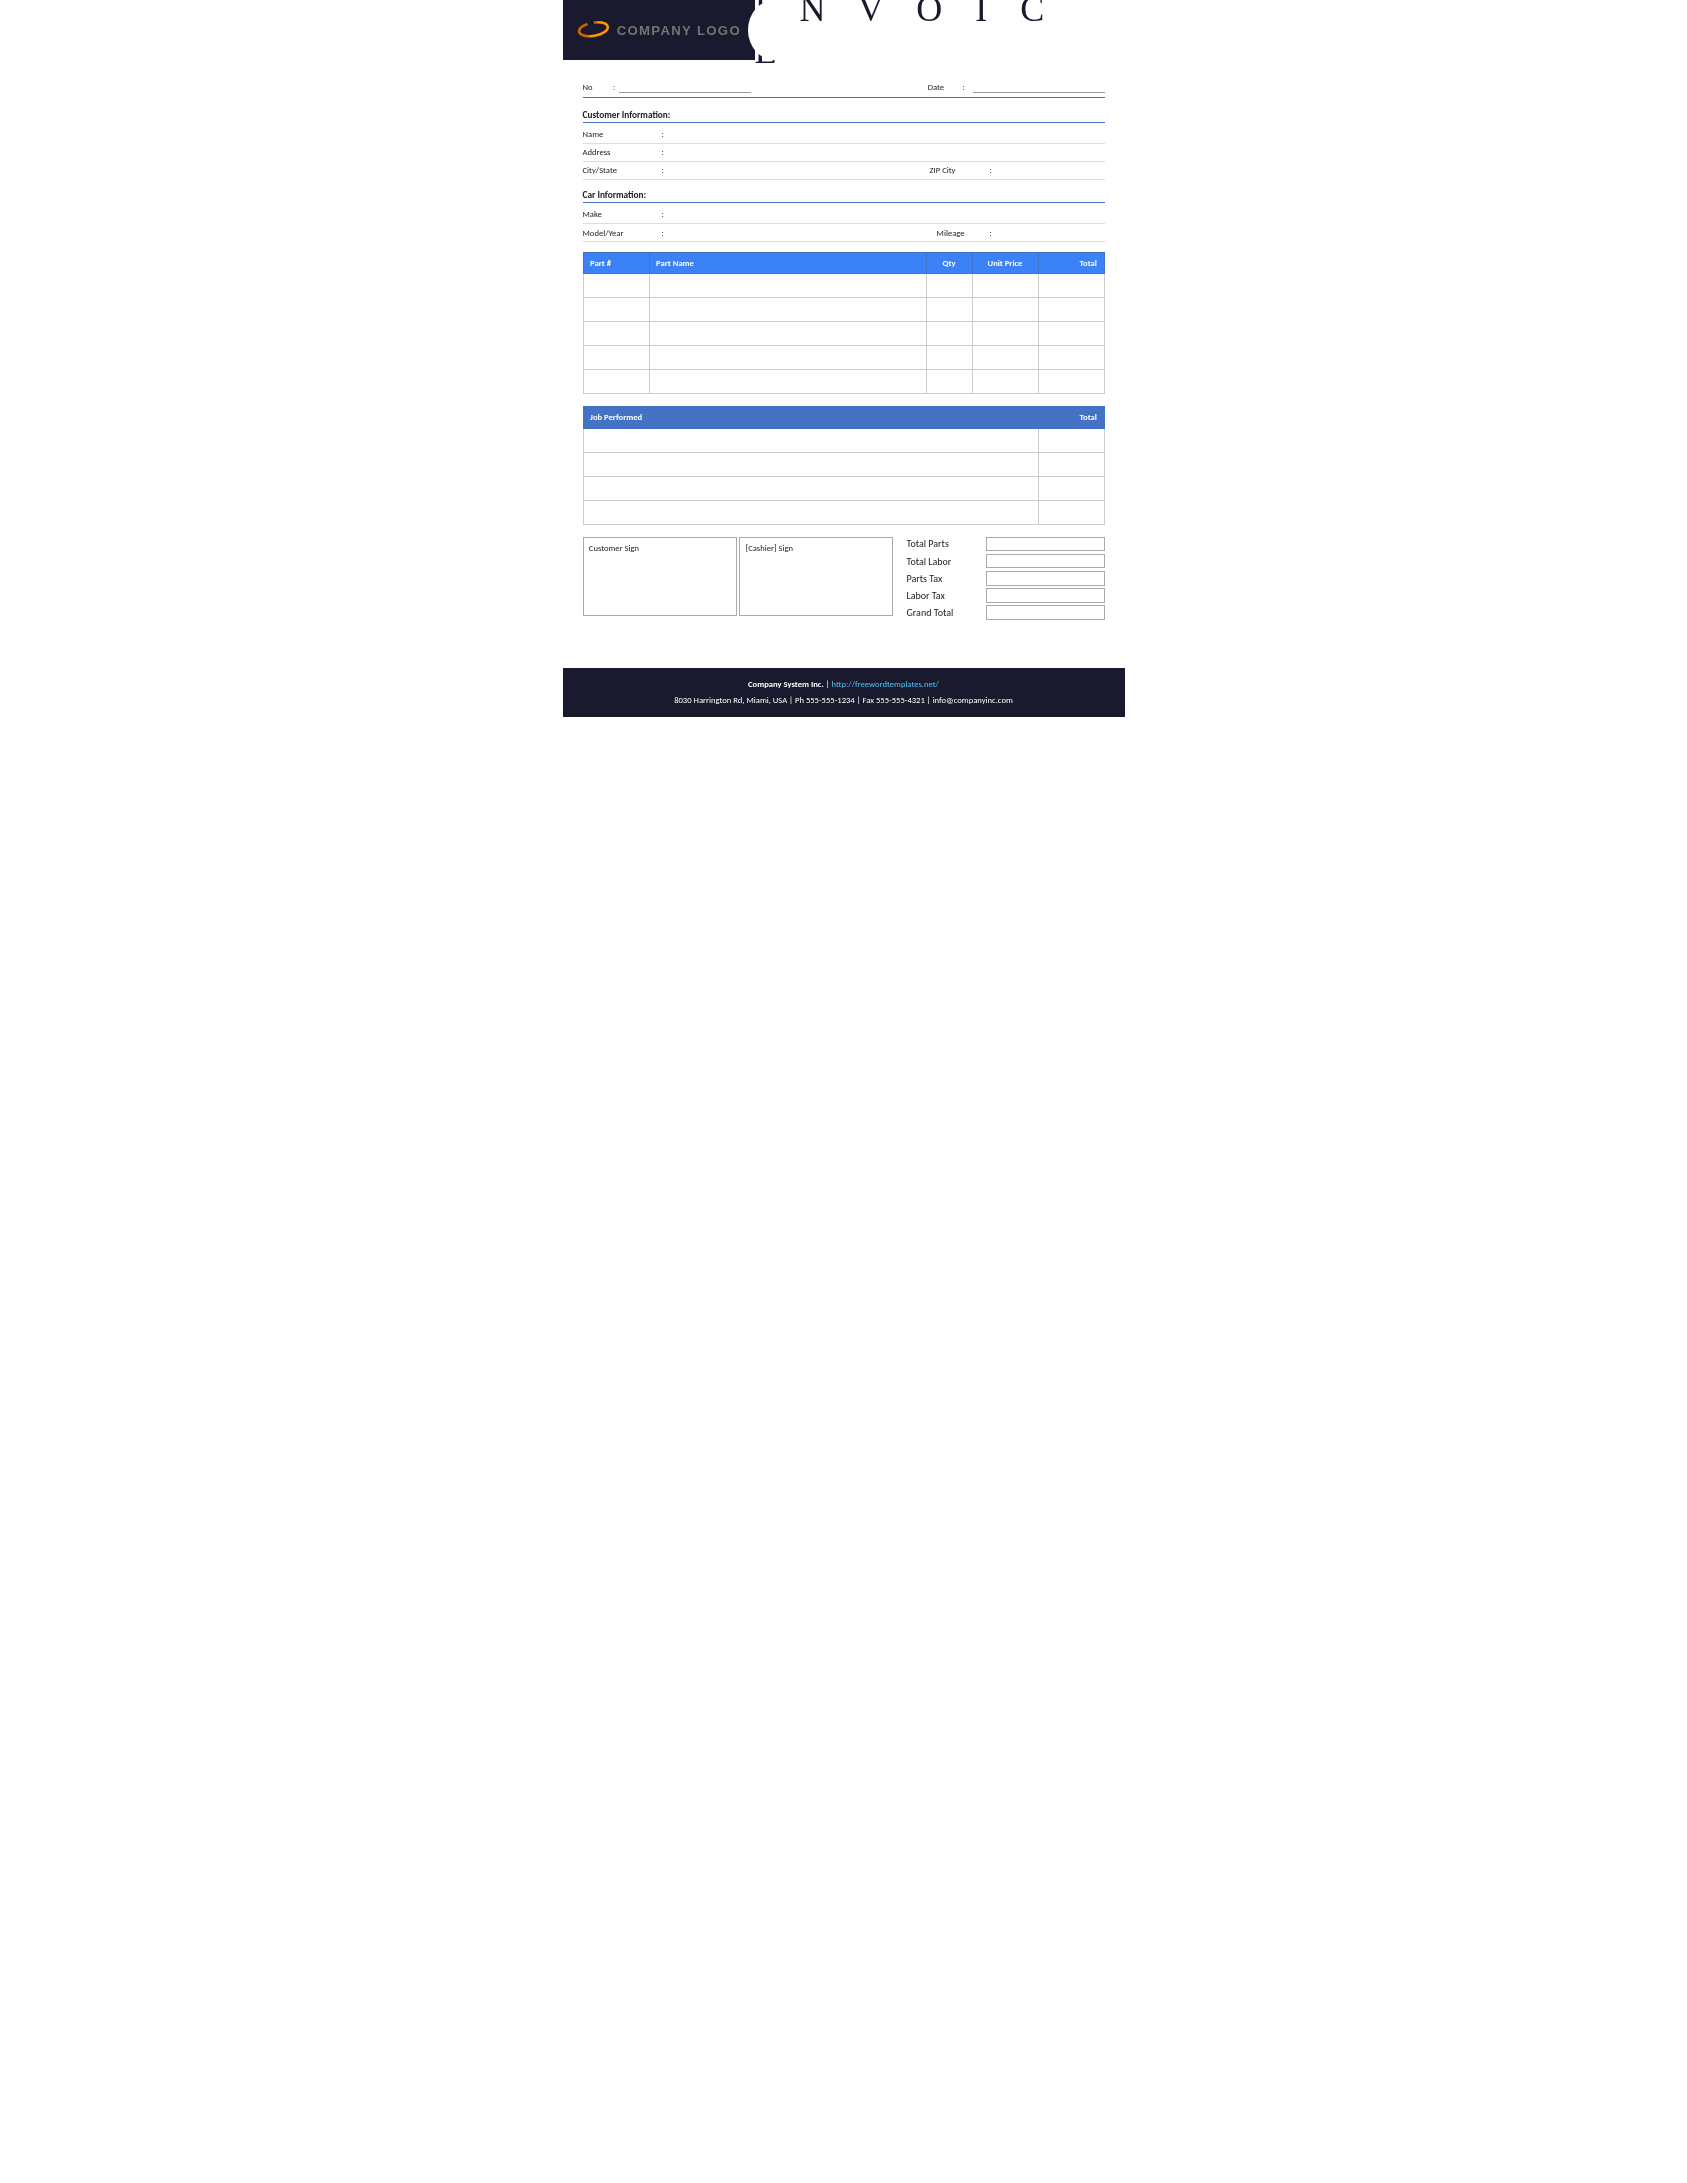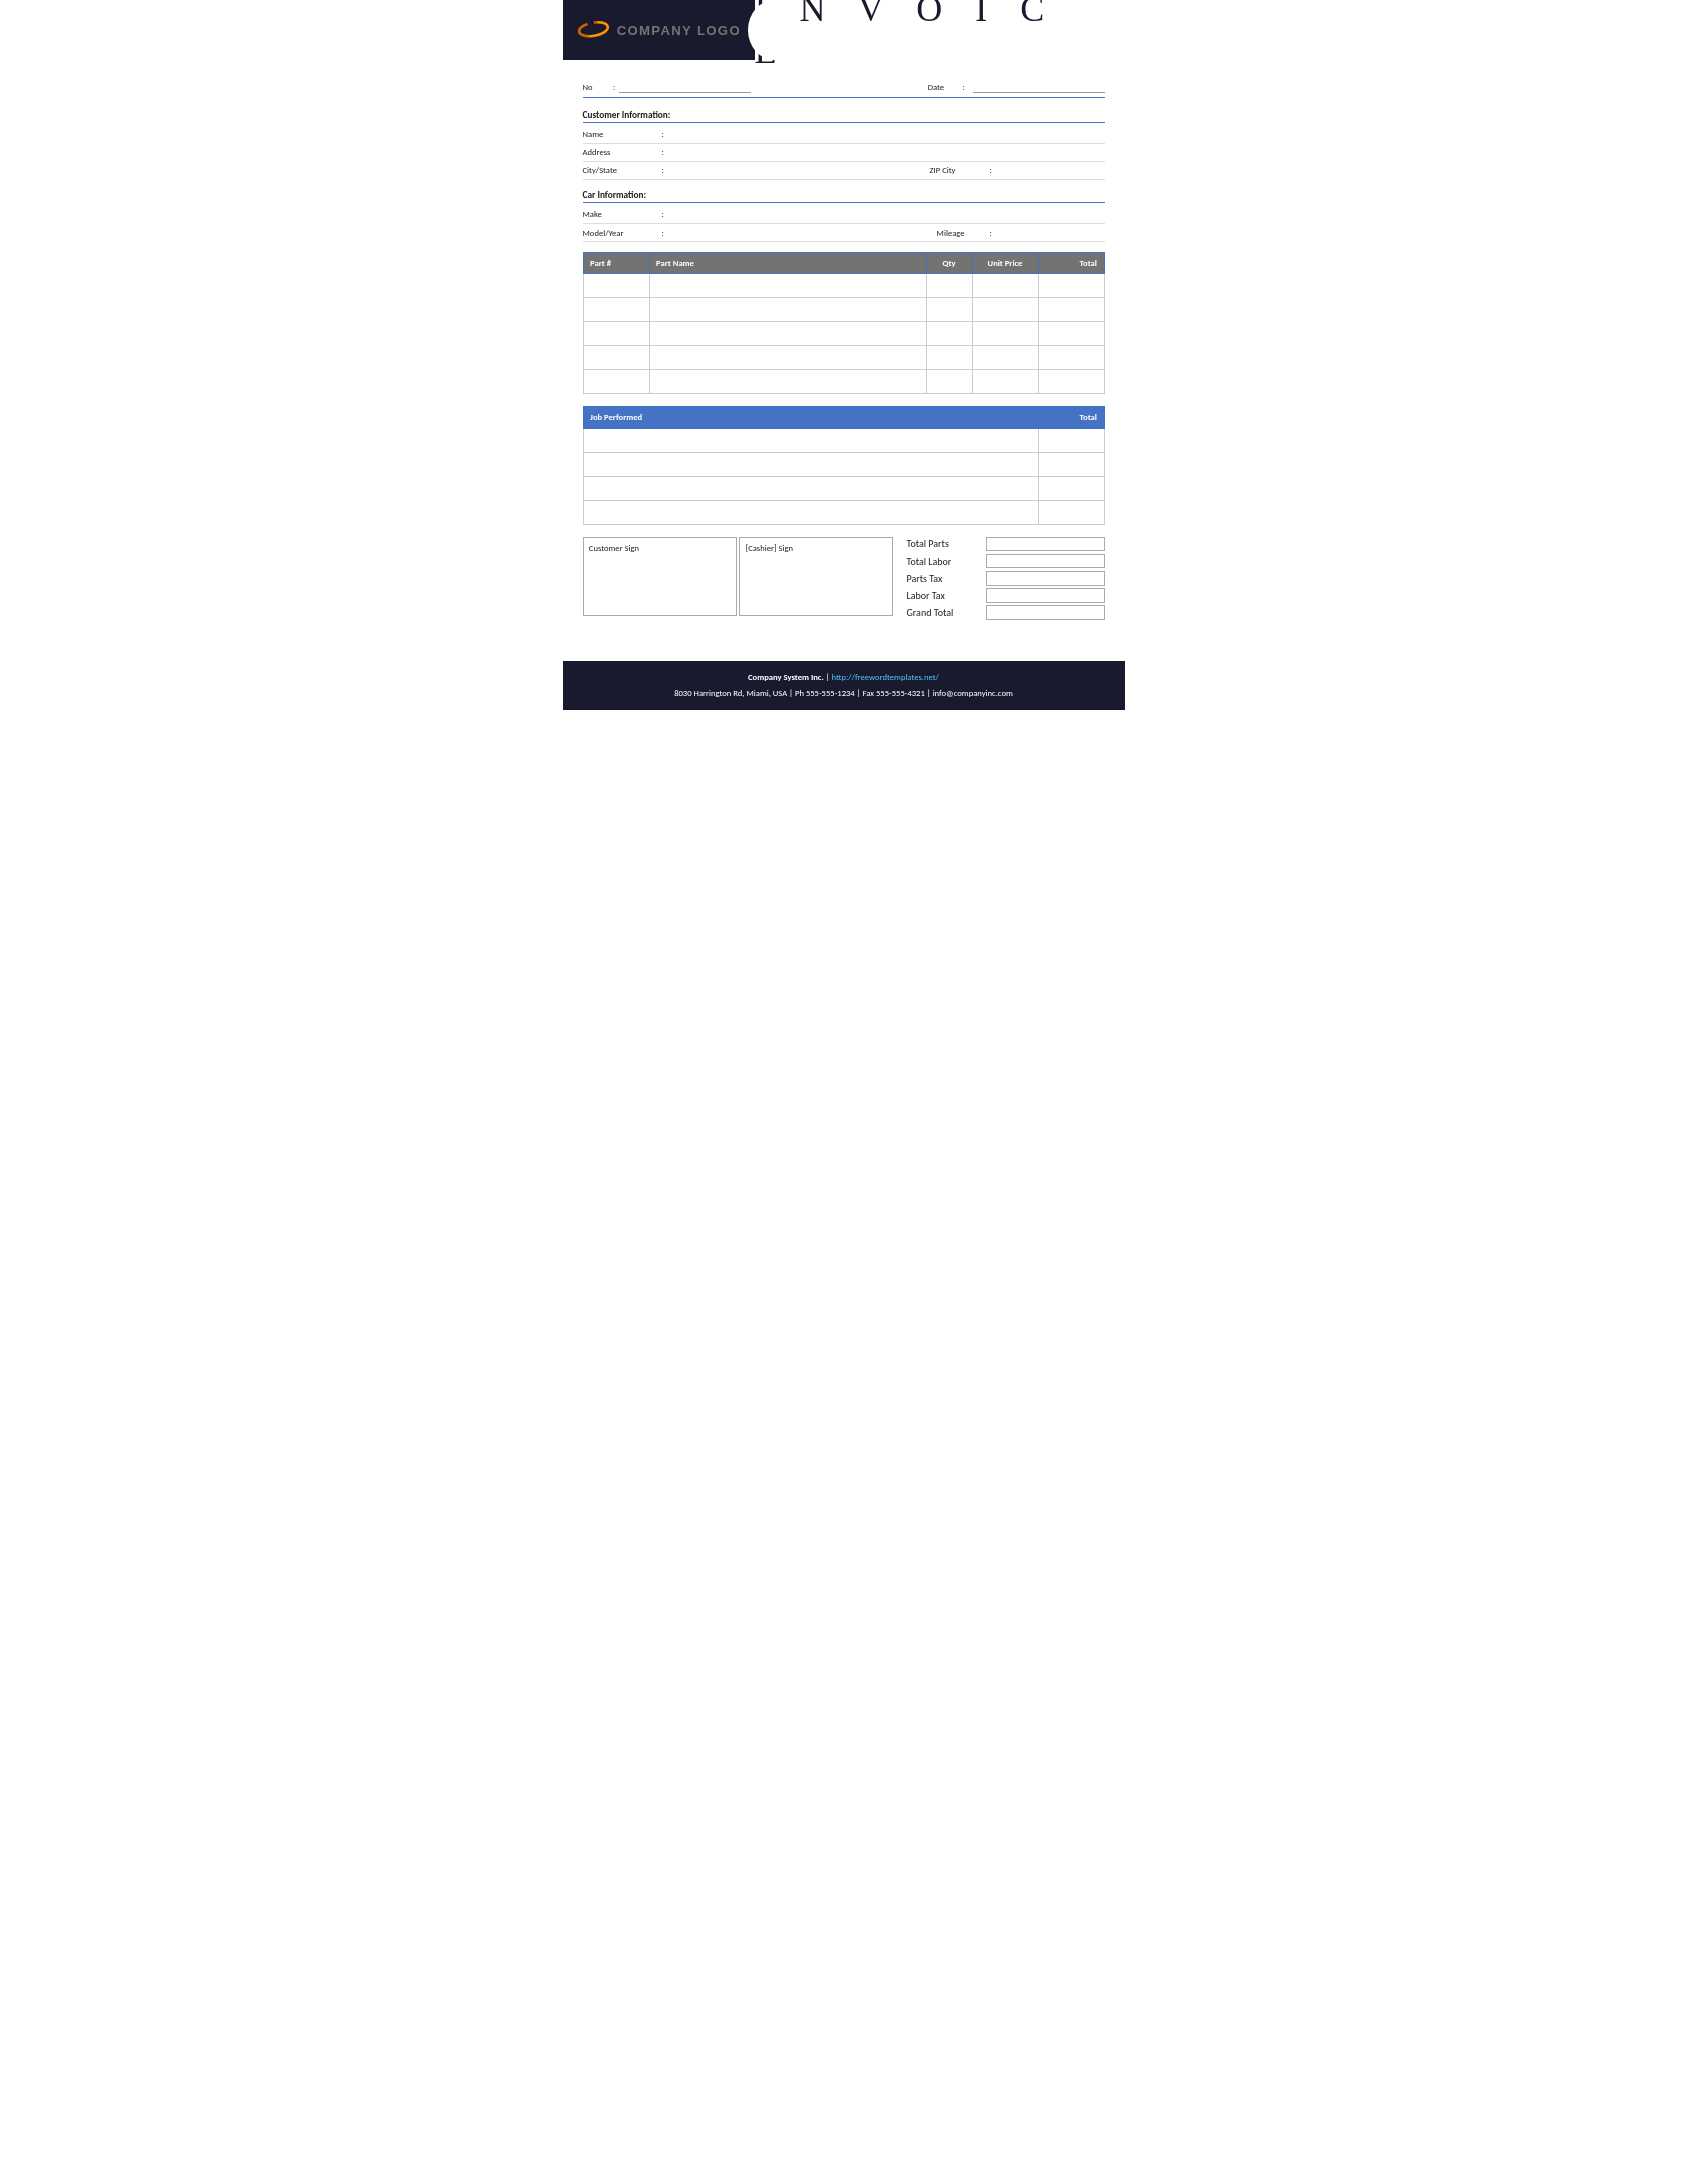--- a/index.html
+++ b/index.html
@@ -96,21 +96,21 @@
       height: 12px;
     }
 
     
     .parts-table {
       width: 100%;
       border-collapse: collapse;
       margin-bottom: 12px;
     }
     .parts-table thead tr {
-      background: #737373;
+      background: #3b82f6;
       color: #fff;
     }
     .parts-table thead th {
       padding: 5.3px 6.6px;
       font-size: 8.6px;
       font-weight: bold;
       text-align: left;
       border: 0.7px solid #4472c4;
     }
     .parts-table thead th.center { text-align: center; }
@@ -151,21 +151,21 @@
       border: 0.7px solid #ccc;
       padding: 2.6px 5.3px;
       font-size: 8.6px;
     }
 
     
     .bottom-section {
       display: flex;
       gap: 13.2px;
       align-items: flex-start;
-      margin-bottom: 25px;
+      margin-bottom: 32px;
     }
     .sign-boxes {
       display: flex;
       gap: 2.6px;
       flex: 1;
     }
     .sign-box {
       border: 0.7px solid #aaa;
       flex: 1;
       min-height: 79px;

